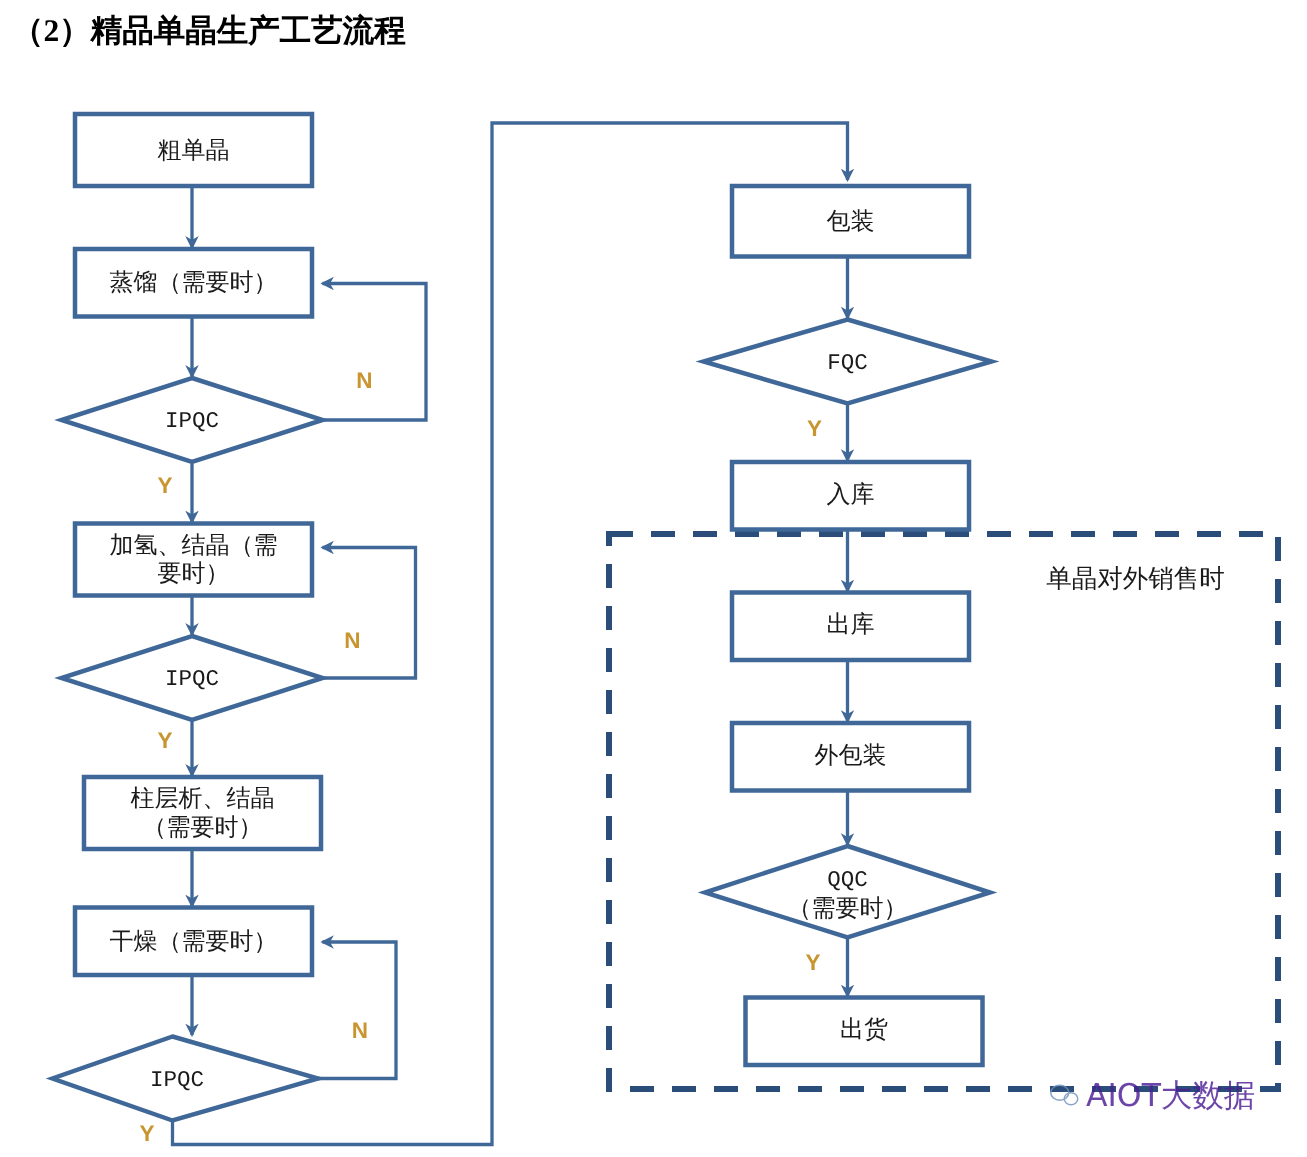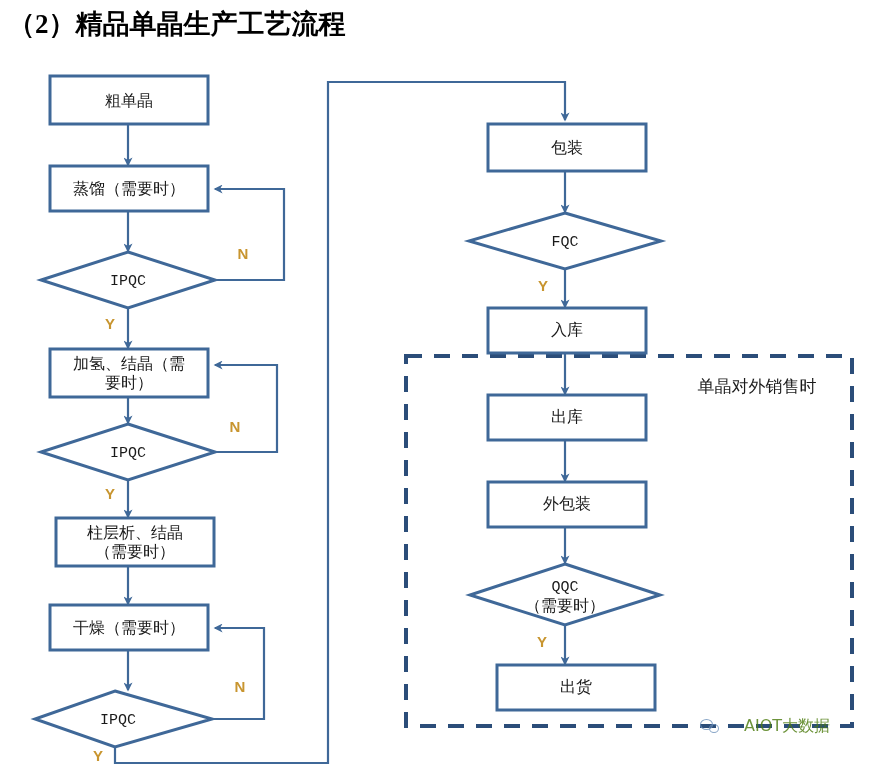--- a/index.html
+++ b/index.html
@@ -12,21 +12,21 @@
     height: 771px;
     position: relative;
     font-family: "Liberation Sans", sans-serif;
     overflow: hidden;
   }
   #page-title {
     position: absolute;
     left: 8px;
     top: 6px;
     font-family: "Liberation Serif", serif;
-    font-size: 27px;
+    font-size: 21px;
     font-weight: bold;
     color: #000000;
     letter-spacing: 0px;
     white-space: nowrap;
   }
   #flow-canvas {
     position: absolute;
     left: 0;
     top: 0;
     width: 871px;
@@ -89,24 +89,23 @@
     position: absolute;
     left: 700px;
     top: 716px;
     display: flex;
     align-items: center;
     gap: 4px;
     opacity: 0.82;
   }
   #watermark .wm-text {
     font-family: "DejaVu Sans", "Liberation Sans", sans-serif;
-    font-size: 16px;
-    color: #4d7c0f;
+    font-size: 21px;
+    color: #4c1d95;
     white-space: nowrap;
-    margin-left: 20px;
   }
   #watermark .wm-logo {
     width: 20px;
     height: 17px;
     position: relative;
     flex: none;
   }
   #watermark .wm-logo b {
     position: absolute;
     display: block;

